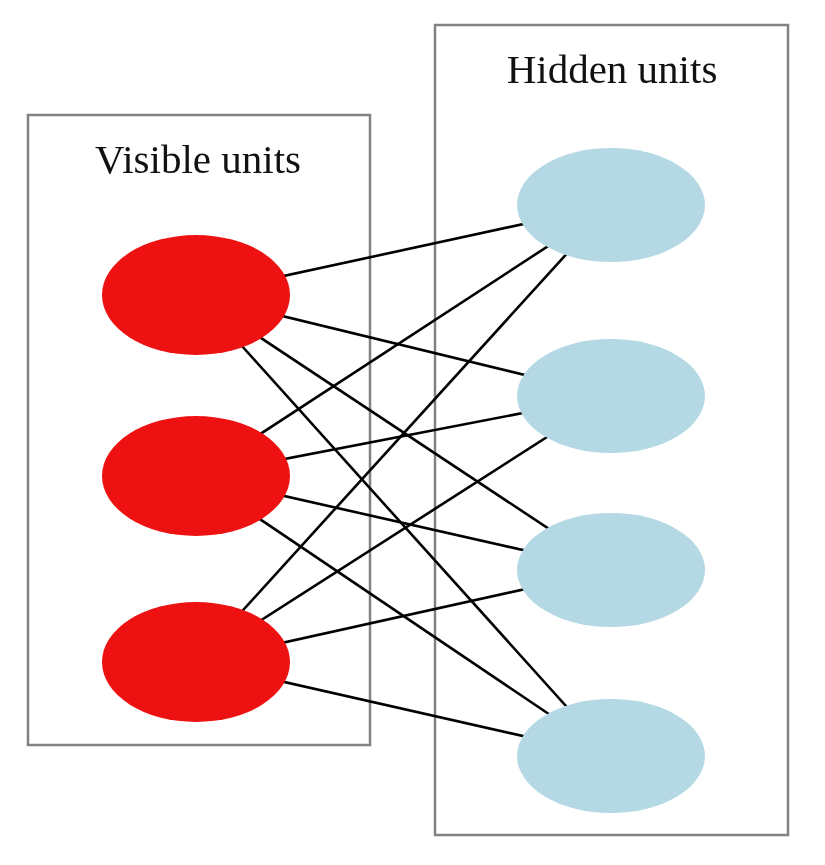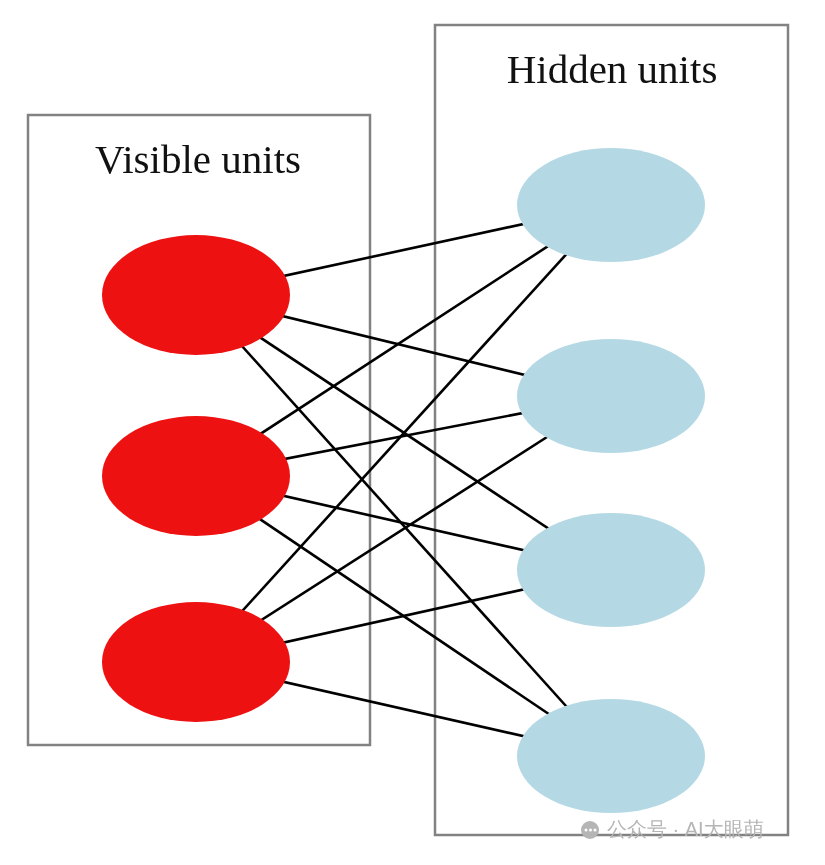--- a/index.html
+++ b/index.html
@@ -73,24 +73,13 @@
         <ellipse cx="611" cy="205" rx="94" ry="57" fill="#b5d9e4"></ellipse>
         <ellipse cx="611" cy="396" rx="94" ry="57" fill="#b5d9e4"></ellipse>
         <ellipse cx="611" cy="570" rx="94" ry="57" fill="#b5d9e4"></ellipse>
         <ellipse cx="611" cy="756" rx="94" ry="57" fill="#b5d9e4"></ellipse>
       </g>
 
     <text class="unit-label" x="198" y="173">Visible units</text>
     <text class="unit-label" x="612" y="83">Hidden units</text>
   </svg>
 
-  <div class="watermark">
-    <span class="wm-icon">
-      <svg width="20" height="20" viewBox="0 0 20 20">
-        <circle cx="10" cy="10" r="9" fill="#b5b5b5"></circle>
-        <circle cx="6" cy="10" r="1.5" fill="#ffffff"></circle>
-        <circle cx="10.5" cy="10" r="1.5" fill="#ffffff"></circle>
-        <circle cx="15" cy="10" r="1.5" fill="#ffffff"></circle>
-      </svg>
-    </span>
-    <span>公众号 · AI大眼萌</span>
-  </div>
 </div>
 
 </body></html>

